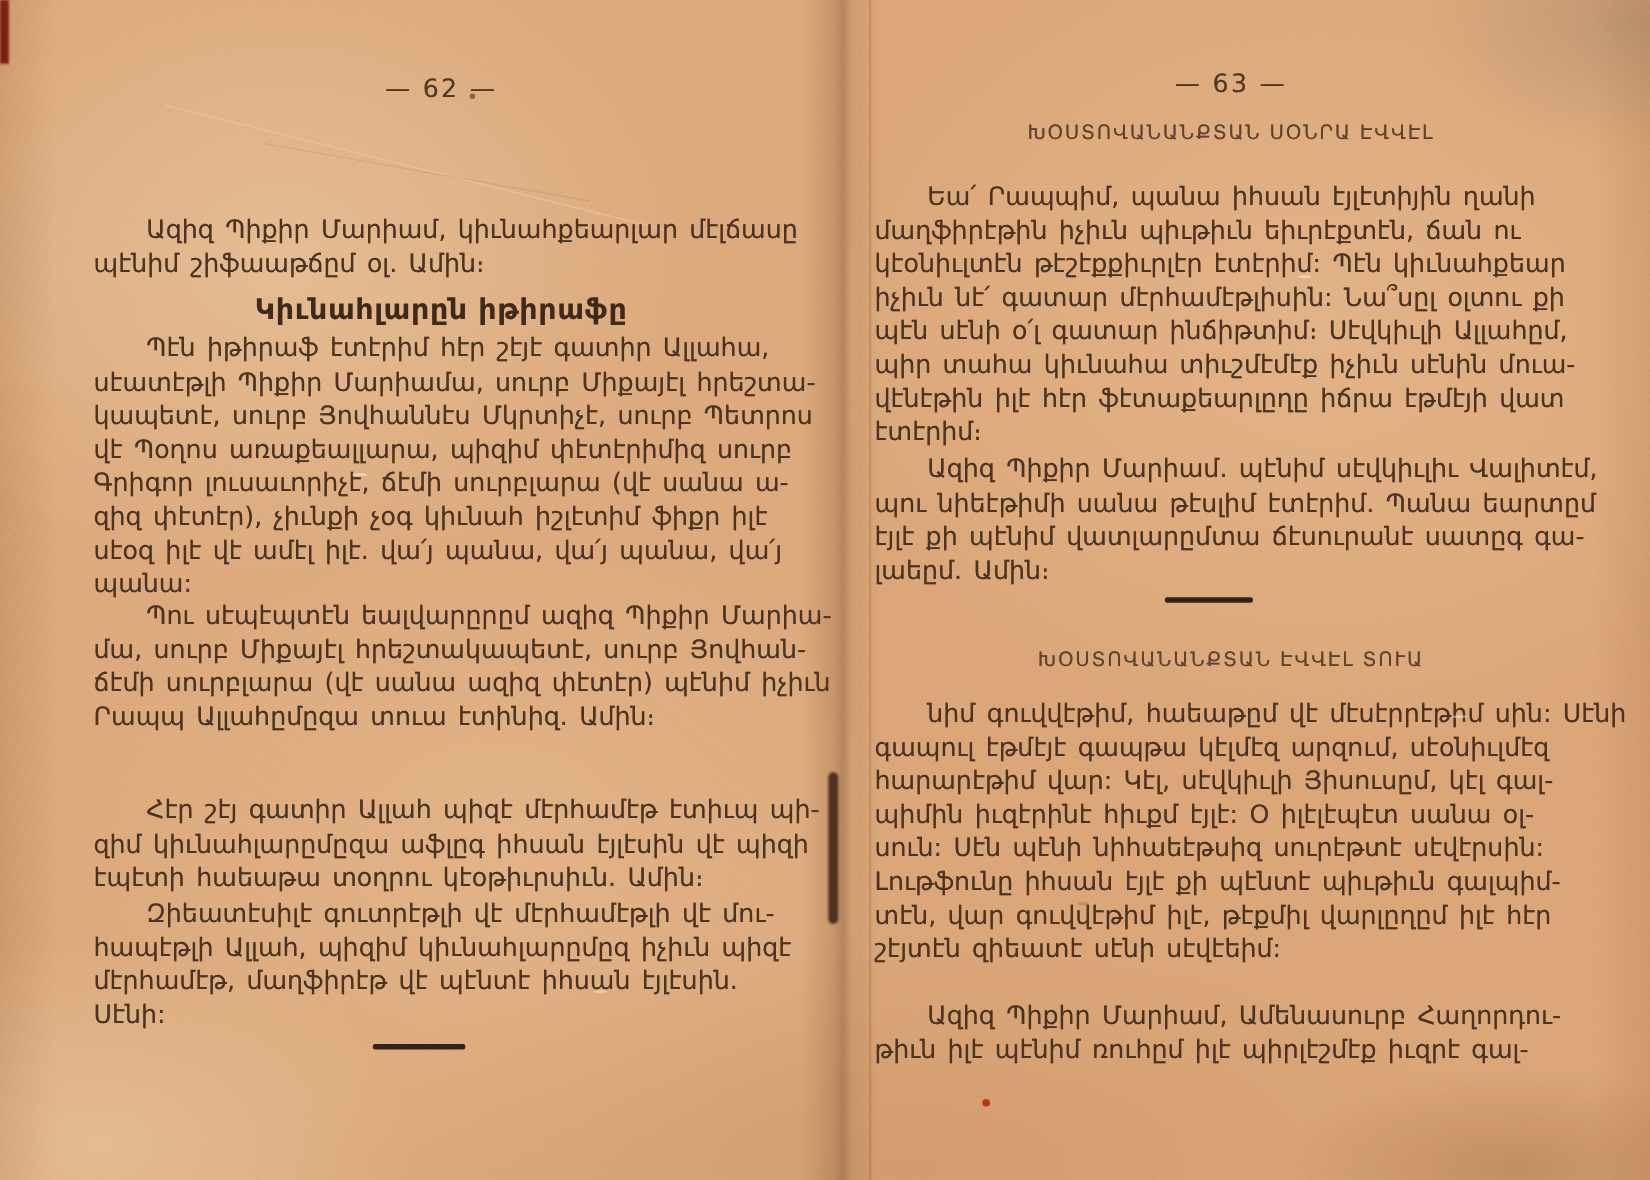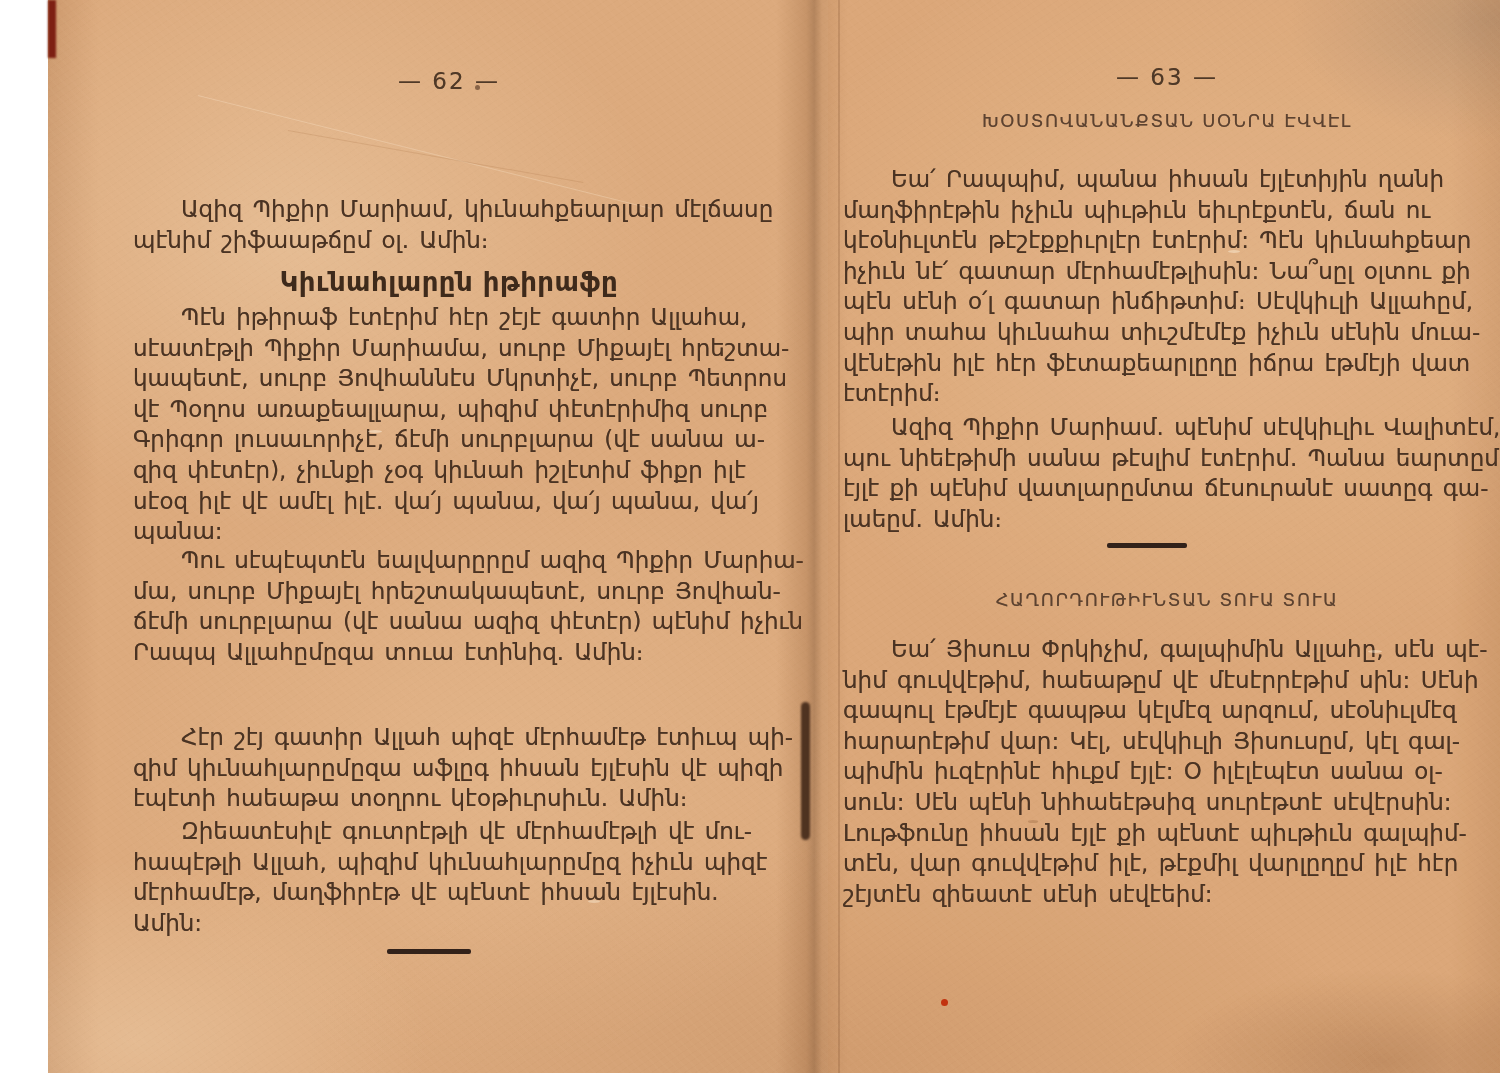--- a/index.html
+++ b/index.html
@@ -12,21 +12,20 @@
     background-color:#dcaa7d;
     background-image:
       radial-gradient(ellipse 520px 420px at 17% 22%, rgba(255,236,206,.28), transparent 70%),
       radial-gradient(ellipse 640px 520px at 80% 28%, rgba(255,231,198,.22), transparent 72%),
       radial-gradient(ellipse 540px 430px at 30% 72%, rgba(255,228,192,.16), transparent 70%),
       radial-gradient(ellipse 420px 260px at 6% 97%, rgba(255,238,210,.25), transparent 70%),
       radial-gradient(ellipse 760px 300px at 55% 99%, rgba(150,95,55,.16), transparent 72%),
       radial-gradient(ellipse 280px 170px at 99% 2%, rgba(118,106,96,.30), transparent 70%),
       radial-gradient(ellipse 300px 130px at 92% 99%, rgba(125,75,42,.30), transparent 72%),
       linear-gradient(90deg, rgba(150,95,55,.22) 0%, rgba(0,0,0,0) 3.5%, rgba(0,0,0,0) 96.5%, rgba(150,95,55,.20) 100%);
-    margin-left: 48px;
   }
   .noise{
     position:absolute;inset:0;pointer-events:none;opacity:.5;
     background-image:
       repeating-linear-gradient(47deg, rgba(255,250,235,.035) 0 2px, rgba(0,0,0,0) 2px 7px),
       repeating-linear-gradient(-33deg, rgba(120,70,35,.03) 0 1px, rgba(0,0,0,0) 1px 6px);
   }
   .right-tint{position:absolute;left:780px;top:0;width:720px;height:100%;
     background:rgba(214,148,88,.10);pointer-events:none;}
   .gutter{position:absolute;left:728px;top:0;width:72px;height:100%;pointer-events:none;
@@ -127,21 +126,21 @@
     <div class="blk ind p62-e">
         <div class="tline">Հէր շէյ գատիր Ալլահ պիզէ մէրհամէթ էտիւպ պի-</div>
         <div class="tline">զիմ կիւնահլարըմըզա աֆլըգ իհսան էյլէսին վէ պիզի</div>
         <div class="tline">էպէտի հաեաթա տօղրու կէօթիւրսիւն. Ամին։</div>
       </div>
 
     <div class="blk ind p62-f">
         <div class="tline">Զիեատէսիլէ գուտրէթլի վէ մէրհամէթլի վէ մու-</div>
         <div class="tline">հապէթլի Ալլահ, պիզիմ կիւնահլարըմըզ իչիւն պիզէ</div>
         <div class="tline">մէրհամէթ, մաղֆիրէթ վէ պէնտէ իհսան էյլէսին.</div>
-        <div class="tline">Ամին:</div>
+        <div class="tline">Սէնի:</div>
       </div>
 
     <div class="rule p62-rule"></div>
   </div>
 
   <div class="page-col right-col">
     <div class="page-number p63-num">— 63 —</div>
 
     <div class="heading-caps p63-h1">ԽՕՍՏՈՎԱՆԱՆՔՏԱՆ ՍՕՆՐԱ ԷՎՎԷԼ</div>
 
@@ -158,34 +157,37 @@
 
     <div class="blk ind p63-b">
         <div class="tline">Ազիզ Պիքիր Մարիամ. պէնիմ սէվկիւլիւ Վալիտէմ,</div>
         <div class="tline">պու նիեէթիմի սանա թէսլիմ էտէրիմ. Պանա եարտըմ</div>
         <div class="tline">էյլէ քի պէնիմ վատլարըմտա ճէսուրանէ սատըգ գա-</div>
         <div class="tline">լաեըմ. Ամին։</div>
       </div>
 
     <div class="rule p63-rule"></div>
 
-    <div class="heading-caps p63-h2">ՀԱՂՈՐԴՈՒԹԻՒՆՏԱՆ ՏՈՒԱ ՏՈՒԱ</div>
+    <div class="heading-caps p63-h2">ԽՕՍՏՈՎԱՆԱՆՔՏԱՆ ԷՎՎԷԼ ՏՈՒԱ</div>
 
     <div class="blk ind p63-c">
-        <div class="tline">Եա՛ Յիսուս Փրկիչիմ, գալպիմին Ալլահը, սէն պէ-</div>
         <div class="tline">նիմ գուվվէթիմ, հաեաթըմ վէ մէսէրրէթիմ սին: Սէնի</div>
         <div class="tline">գապուլ էթմէյէ գապթա կէլմէզ արզում, սէօնիւլմէզ</div>
         <div class="tline">հարարէթիմ վար: Կէլ, սէվկիւլի Յիսուսըմ, կէլ գալ-</div>
         <div class="tline">պիմին իւզէրինէ հիւքմ էյլէ: Օ իլէլէպէտ սանա օլ-</div>
         <div class="tline">սուն: Սէն պէնի նիհաեէթսիզ սուրէթտէ սէվէրսին:</div>
         <div class="tline">Լութֆունը իհսան էյլէ քի պէնտէ պիւթիւն գալպիմ-</div>
         <div class="tline">տէն, վար գուվվէթիմ իլէ, թէքմիլ վարլըղըմ իլէ հէր</div>
         <div class="tline">շէյտէն զիեատէ սէնի սէվէեիմ:</div>
       </div>
 
+    <div class="blk ind p63-d">
+        <div class="tline">Ազիզ Պիքիր Մարիամ, Ամենասուրբ Հաղորդու-</div>
+        <div class="tline">թիւն իլէ պէնիմ ռուհըմ իլէ պիրլէշմէք իւզրէ գալ-</div>
+      </div>
   </div>
 
   <div class="gutter"></div>
   <div class="gutter-streak"></div>
   <div class="gutter-crease"></div>
   <div class="corner-red"></div>
   <div class="speck-red"></div>
   <div class="speck-dot"></div>
   <div class="fleck" style="left:320px;top:430px;width:14px;height:3px;background:rgba(255,242,220,.5);"></div>
   <div class="fleck" style="left:1180px;top:250px;width:12px;height:3px;background:rgba(255,242,220,.45);"></div>

